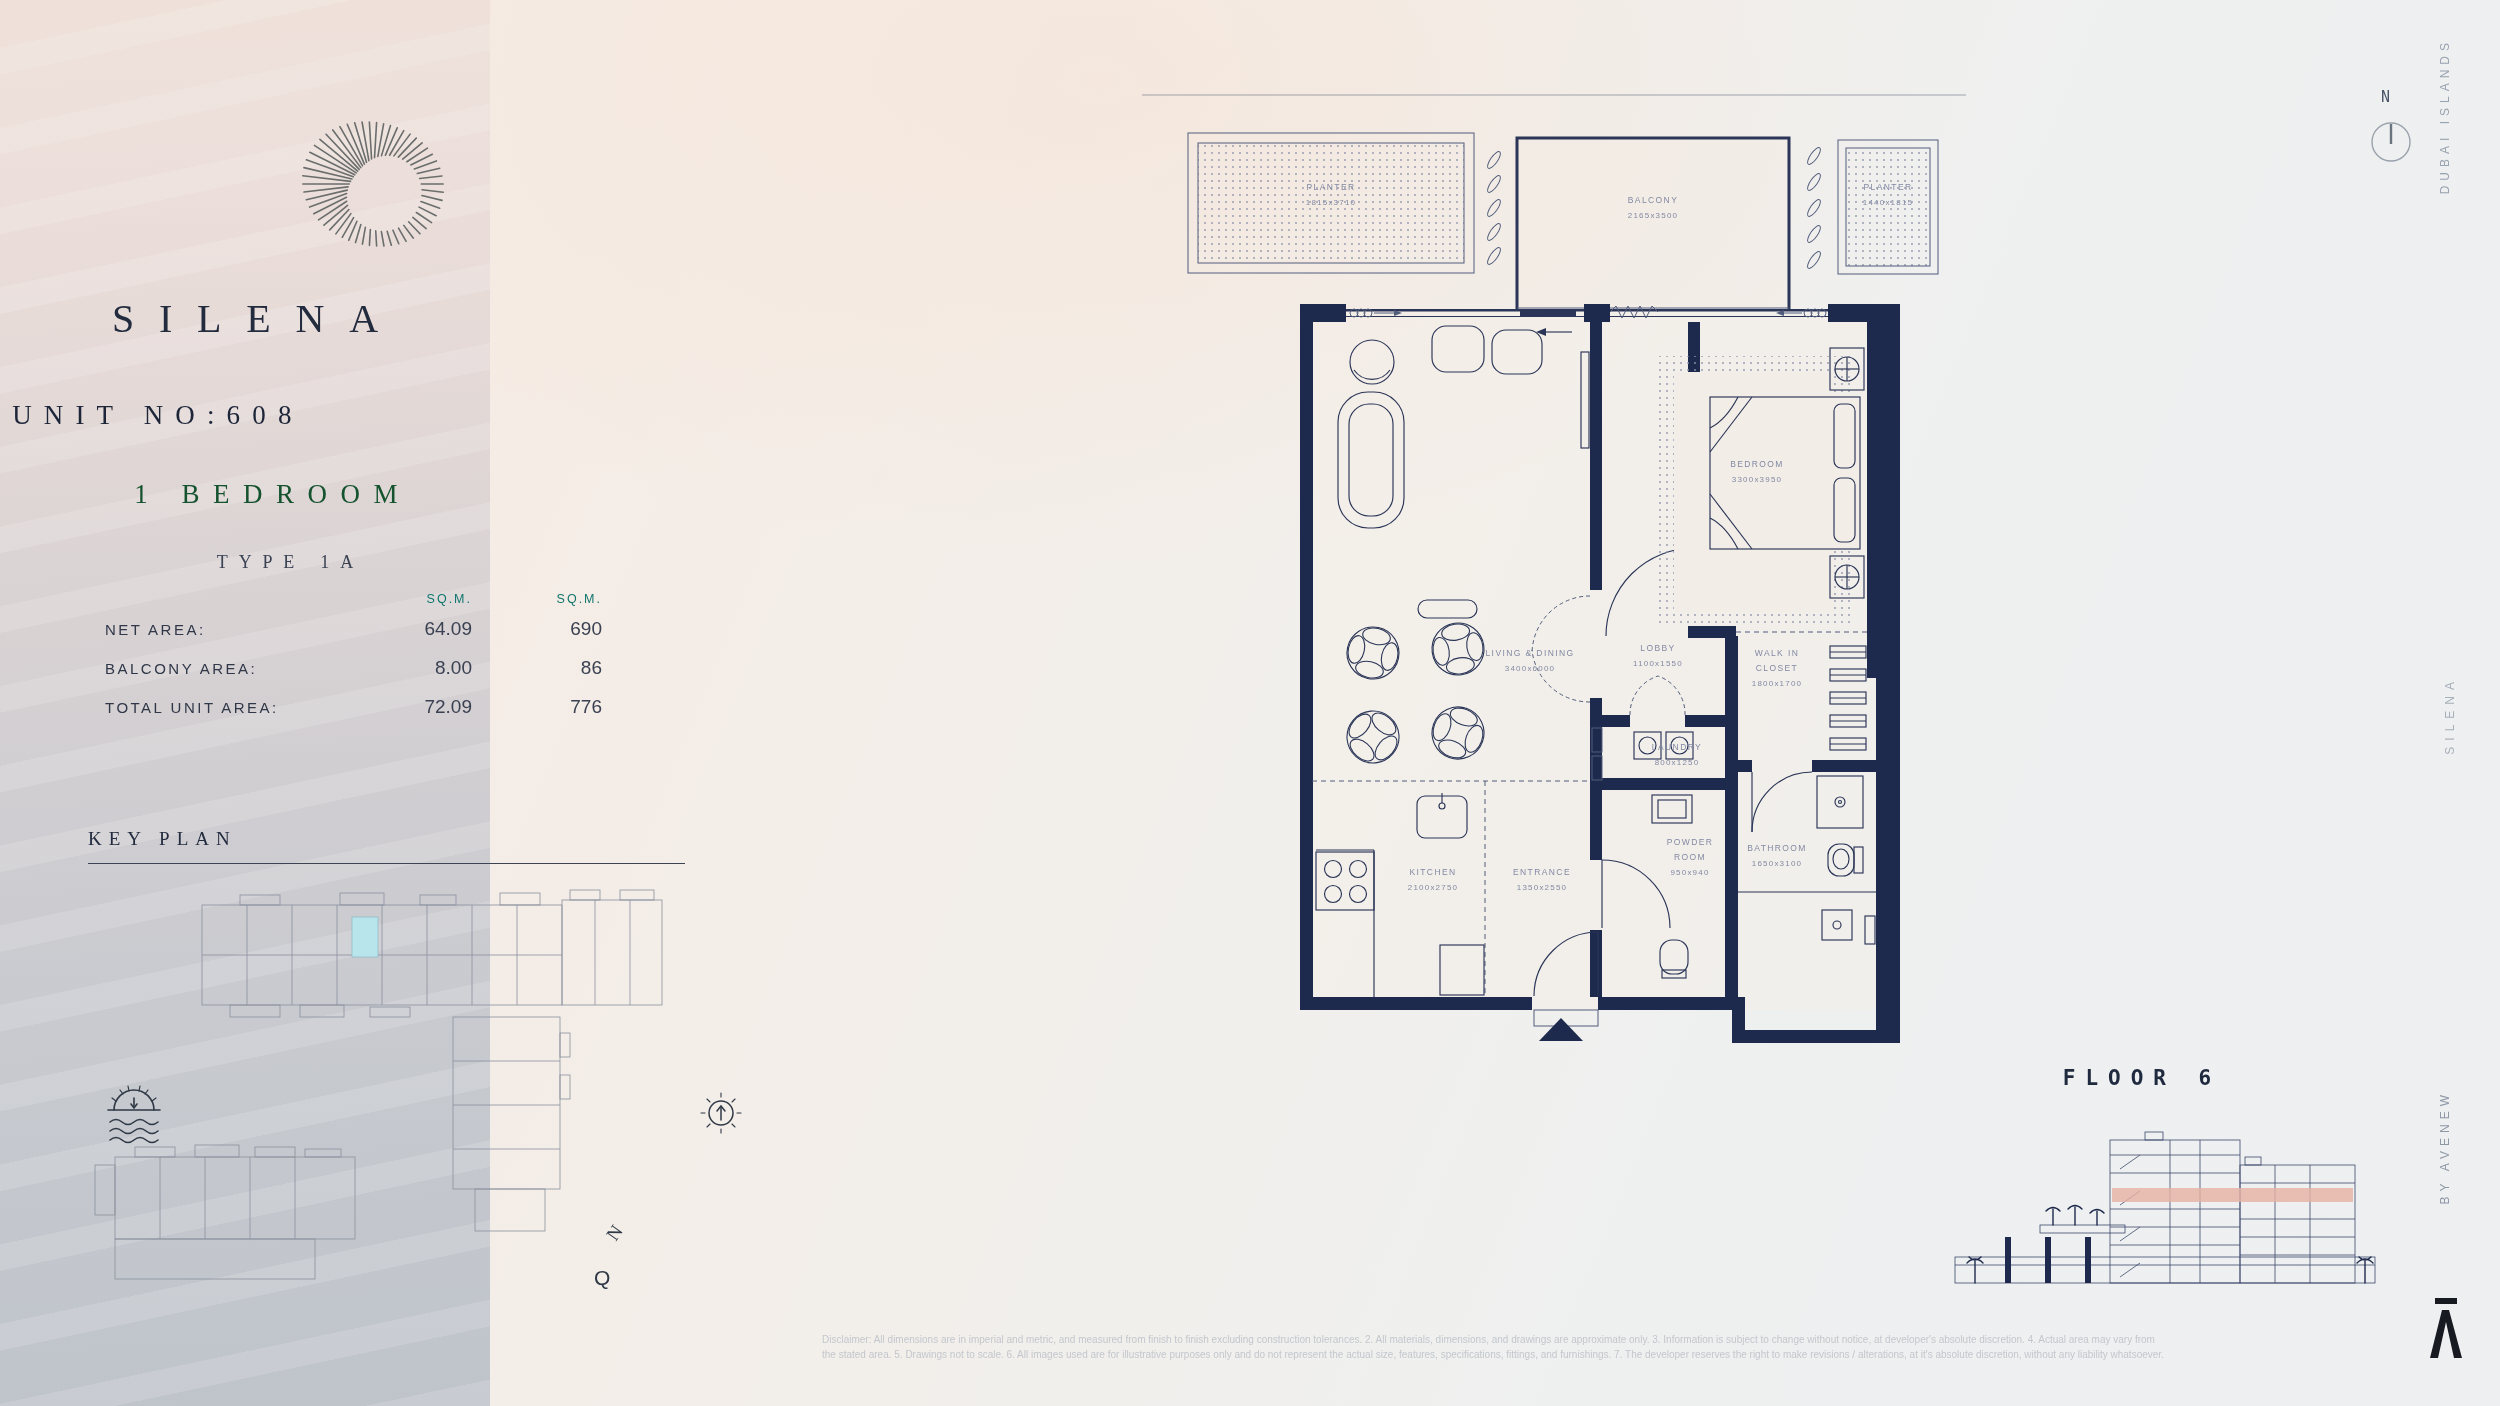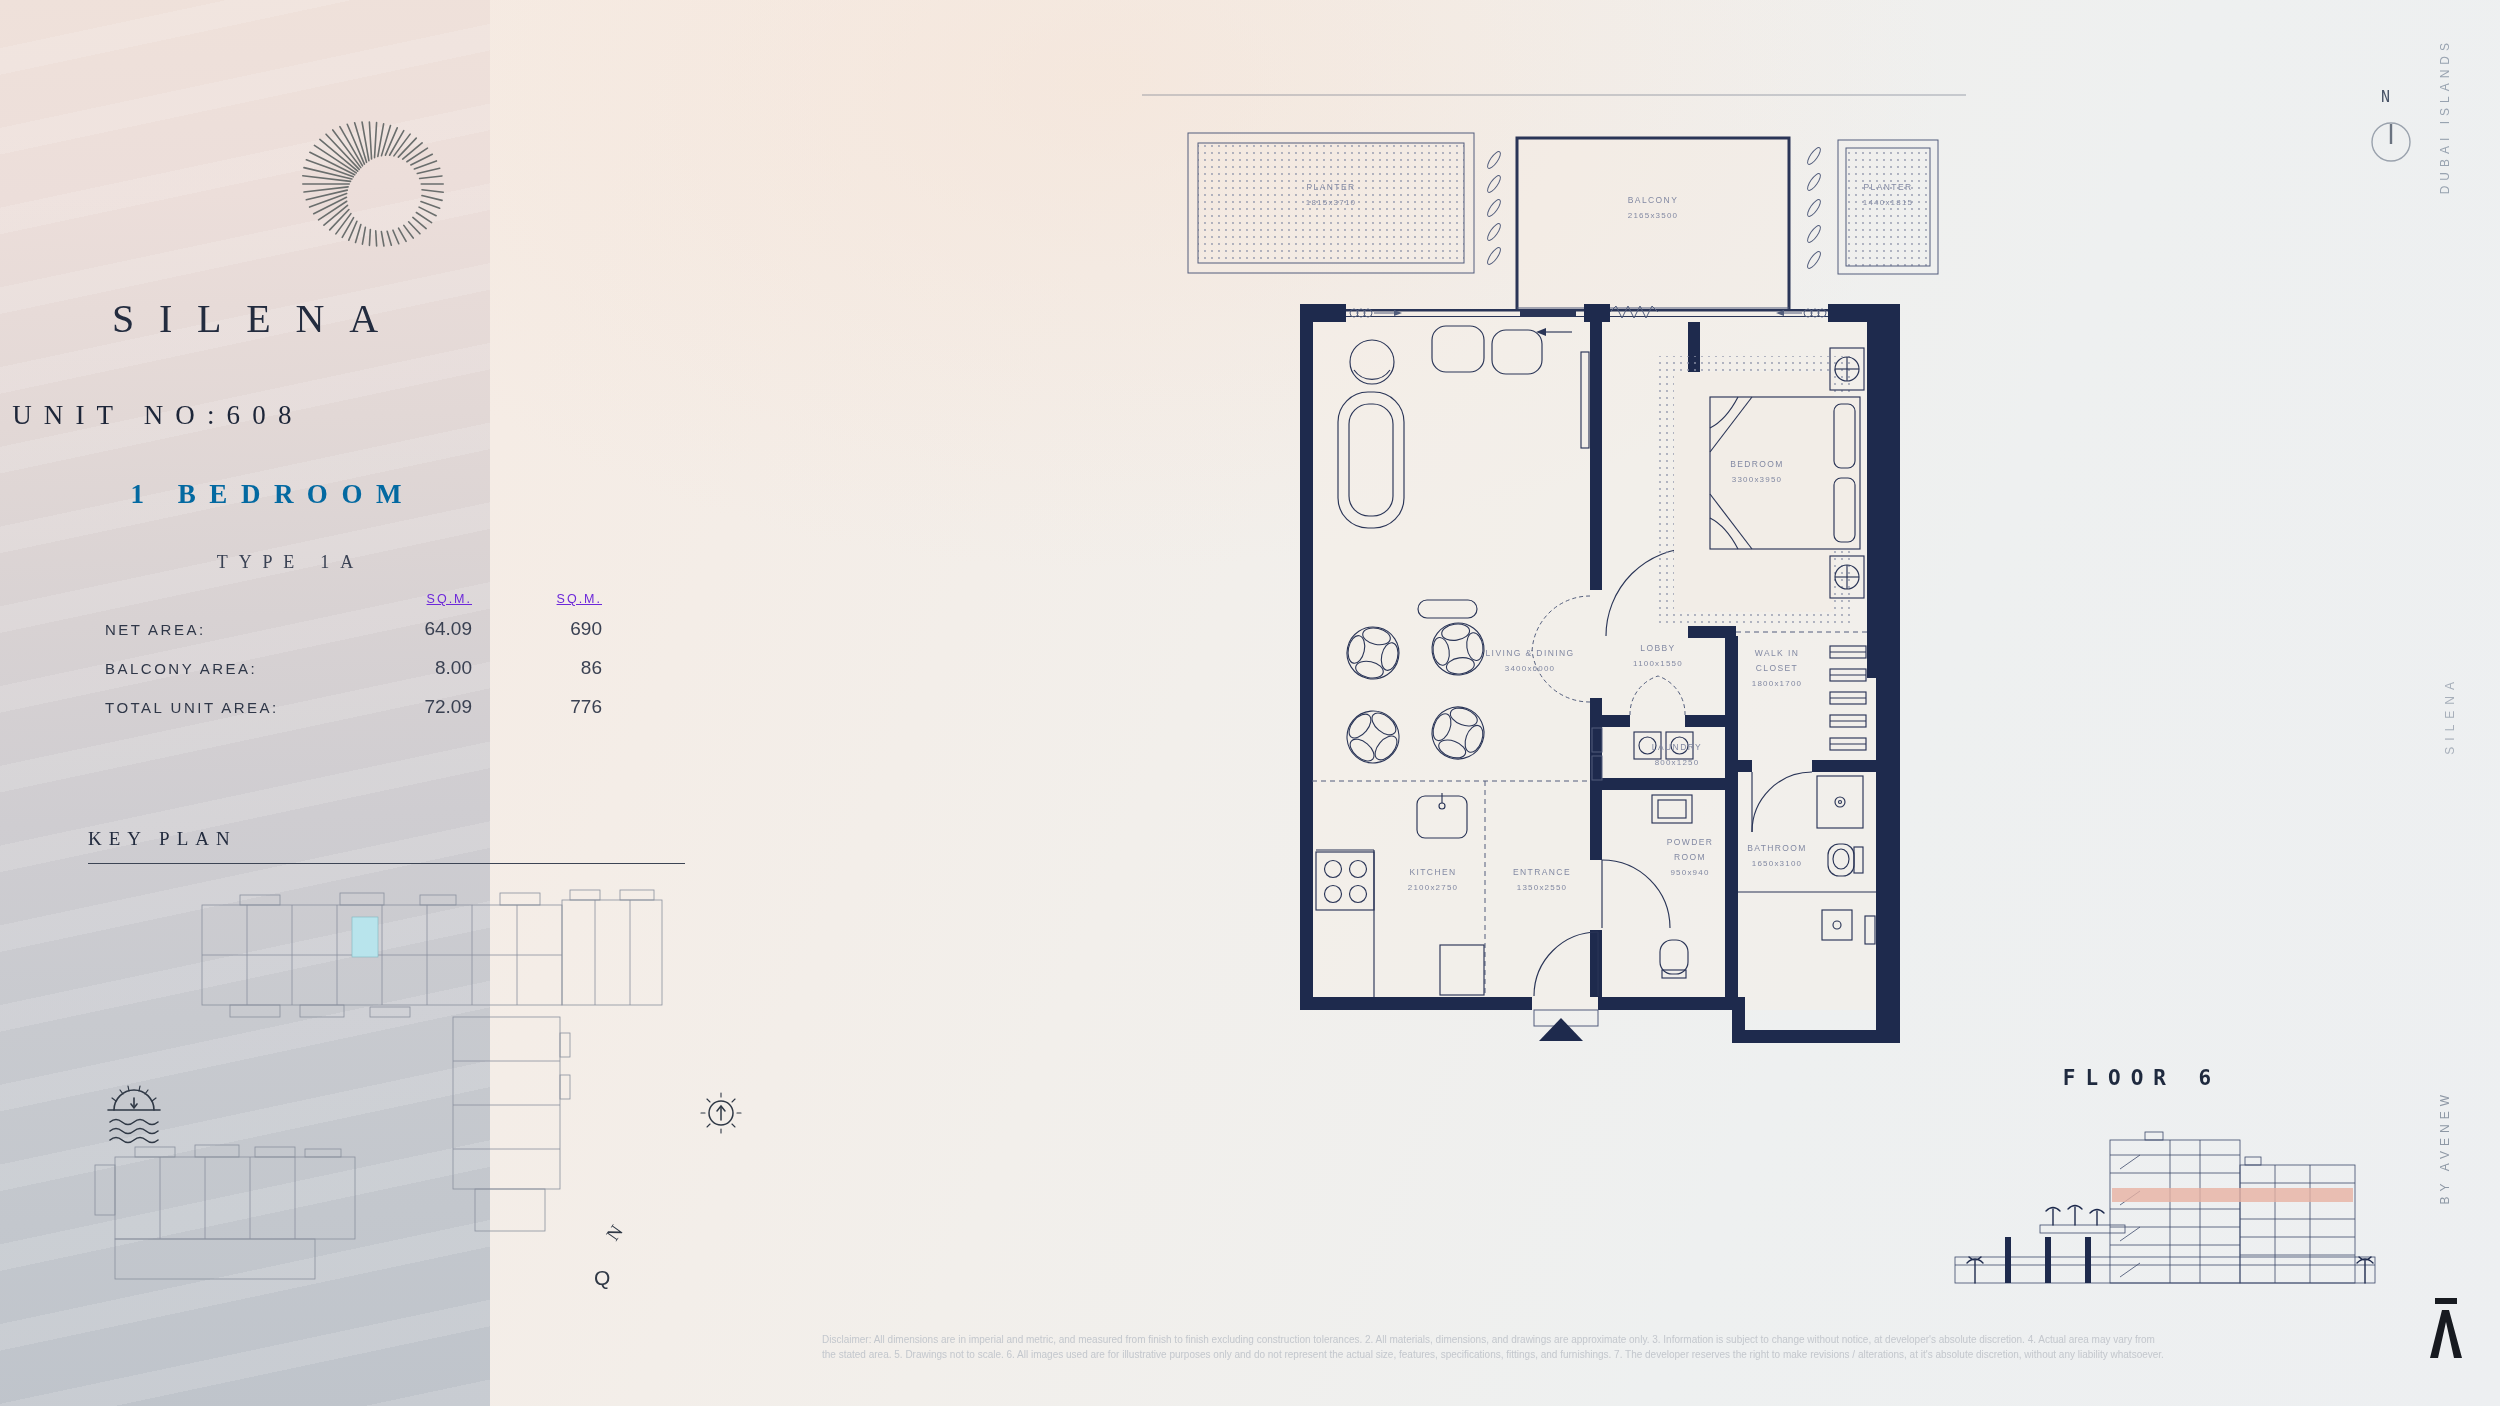--- a/index.html
+++ b/index.html
@@ -17,33 +17,33 @@
       linear-gradient(178deg,#efe1da 0%,#ecdeda 14%,#e2d8d6 30%,#d8d2d3 44%,#cfcdd1 58%,#c8cacf 72%,#c3c7cd 86%,#bfc4cb 100%);}
 
   
   .brand-title{position:absolute;left:0;top:295px;width:490px;text-align:center;
     font-family:"Liberation Serif",serif;font-size:40px;color:#232c3f;
     letter-spacing:.62em;text-indent:.62em;}
   .unit-no{position:absolute;left:0;top:400px;width:490px;text-align:left;
     font-family:"Liberation Serif",serif;font-size:27px;color:#1d2639;
     letter-spacing:.45em;text-indent:.45em;}
   .bedroom-line{position:absolute;left:0;top:479px;width:532px;text-align:center;
-    font-family:"Liberation Serif",serif;font-size:27px;font-weight:bold;color:#0369a1;
+    font-family:"Liberation Serif",serif;font-size:27px;font-weight:normal;color:#14532d;
     letter-spacing:.5em;text-indent:.5em;}
   .type-line{position:absolute;left:0;top:552px;width:490px;text-align:center;
     font-family:"Liberation Serif",serif;font-size:18px;color:#3a4254;
     letter-spacing:.6em;text-indent:.6em;padding-left:40px;}
 
   .area-table{position:absolute;left:105px;top:592px;width:497px;}
   .arow{display:flex;align-items:baseline;margin-bottom:17px;}
   .alabel{flex:1;font-size:15px;letter-spacing:2.5px;color:#2f3748;}
   .av1{width:110px;text-align:right;font-size:19px;color:#3a4152;}
   .av2{width:130px;text-align:right;font-size:19px;color:#3a4152;}
   .arow.head{margin-bottom:12px;}
-  .arow.head .av1,.arow.head .av2{font-size:12.5px;letter-spacing:2px;color:#6d28d9;text-decoration:underline;}
+  .arow.head .av1,.arow.head .av2{font-size:12.5px;letter-spacing:2px;color:#0f766e;}
 
   .keyplan-head{position:absolute;left:88px;top:800px;width:600px;}
   .keyplan-title{font-family:"Liberation Serif",serif;font-size:19px;color:#232c3f;
     letter-spacing:7px;margin-top:28px;}
   .keyplan-rule{margin-top:13px;width:597px;border-top:1.4px solid #3c4454;}
 
   
   .plan-wrap{position:absolute;left:1140px;top:60px;width:830px;height:990px;}
   .plan-labels{position:absolute;left:1140px;top:60px;width:830px;height:990px;pointer-events:none;}
   .rlabel{position:absolute;transform:translate(-50%,-50%);text-align:center;

